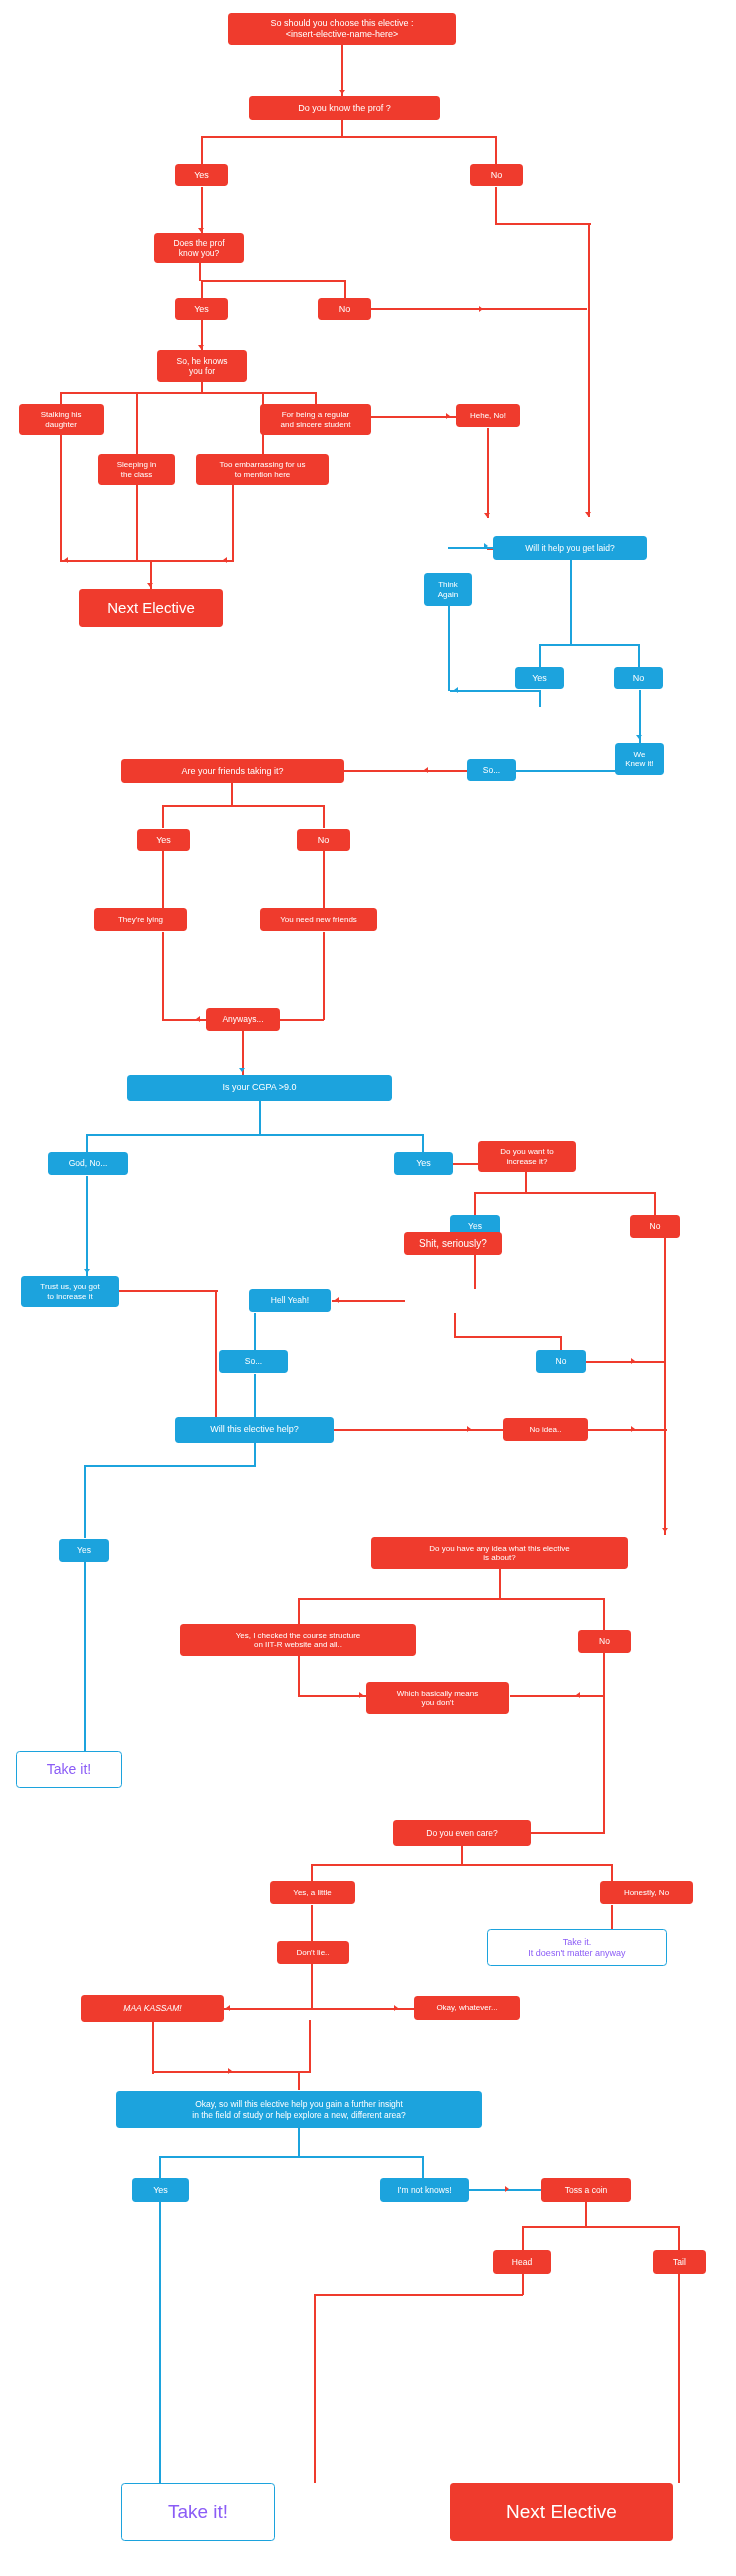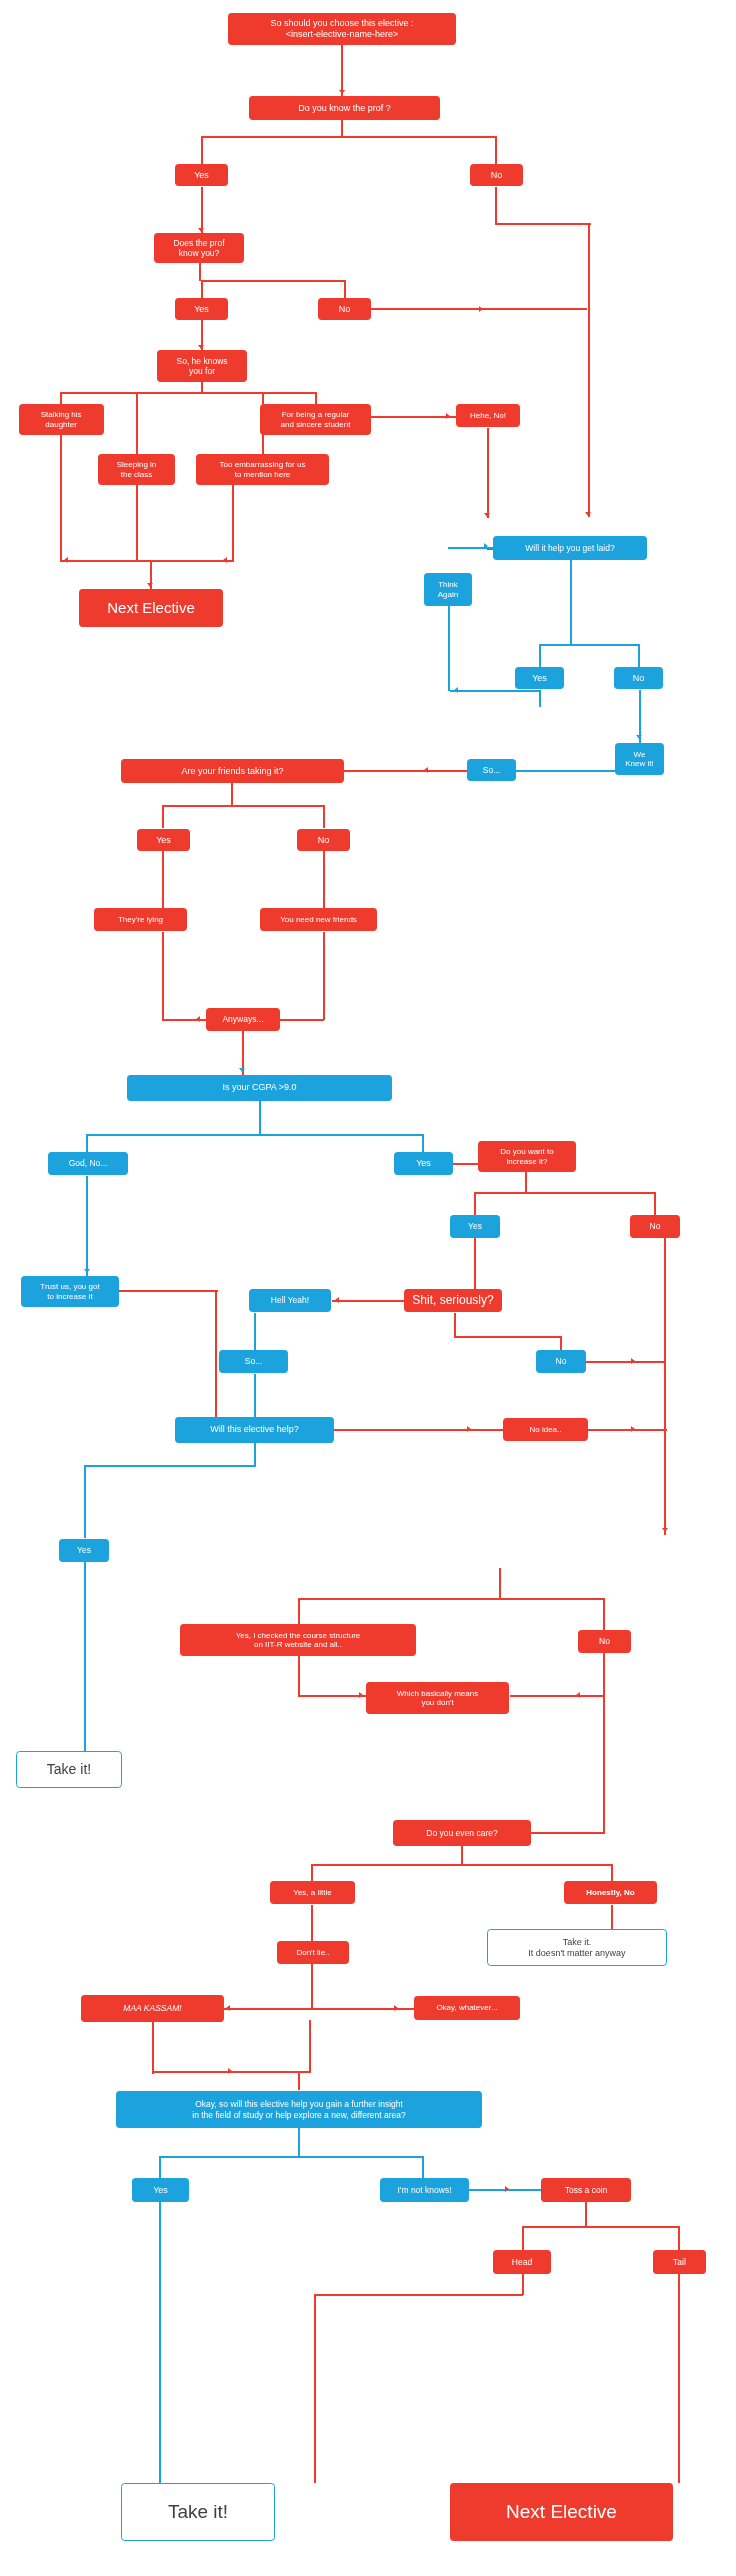--- a/index.html
+++ b/index.html
@@ -33,21 +33,21 @@
   .red {
     background: #ef3b2d;
     color: #ffffff;
   }
   .blue {
     background: #1ca3dd;
     color: #ffffff;
   }
   .ghost-blue {
     background: #ffffff;
-    color: #404040;
+    color: #8b5cf6;
     border: 1.1px solid #1ca3dd;
   }
   .ghost-red {
     background: #ef3b2d;
     color: #ffffff;
   }
   
   .seg {
     position: absolute;
     background: #ef3b2d;
@@ -320,35 +320,37 @@
   <div class="node blue" style="left:127px;top:1075px;width:265px;height:25.5px;font-size:9px;">Is your CGPA &gt;9.0</div>
   <div class="node blue" style="left:48px;top:1152px;width:80px;height:23px;font-size:8.5px;">God, No...</div>
   <div class="node blue" style="left:394px;top:1152px;width:59px;height:23px;font-size:9px;">Yes</div>
   <div class="node red" style="left:478px;top:1141px;width:98px;height:31px;font-size:8px;">Do you want to
 increase it?</div>
   <div class="node blue" style="left:450px;top:1215px;width:50px;height:23px;font-size:8.5px;">Yes</div>
   <div class="node red" style="left:630px;top:1215px;width:50px;height:23px;font-size:8.5px;">No</div>
   <div class="node blue" style="left:21px;top:1276px;width:98px;height:31px;font-size:8px;">Trust us, you got
 to increase it</div>
   <div class="node blue" style="left:249px;top:1289px;width:82px;height:23px;font-size:8.5px;">Hell Yeah!</div>
-  <div class="node red" style="left:404px;top:1289px;width:98px;height:23px;font-size:12px;">Shit, seriously?</div>
+  <div class="node red" style="left:404px;top:1232px;width:98px;height:23px;font-size:10px;">Shit, seriously?</div>
   <div class="node blue" style="left:219px;top:1350px;width:69px;height:23px;font-size:8.5px;">So...</div>
   <div class="node blue" style="left:536px;top:1350px;width:50px;height:23px;font-size:8.5px;">No</div>
   <div class="node blue" style="left:175px;top:1417px;width:159px;height:25.5px;font-size:9px;">Will this elective help?</div>
   <div class="node red" style="left:503px;top:1418px;width:85px;height:23px;font-size:8px;">No idea..</div>
   <div class="node blue" style="left:59px;top:1539px;width:50px;height:23px;font-size:8.5px;">Yes</div>
+  <div class="node red" style="left:371px;top:1537px;width:257px;height:32px;font-size:8px;">Do you have any idea what this elective
+is about?</div>
   <div class="node red" style="left:180px;top:1624px;width:236px;height:32px;font-size:8px;">Yes, I checked the course structure
 on IIT-R website and all..</div>
   <div class="node red" style="left:578px;top:1630px;width:53px;height:23px;font-size:8.5px;">No</div>
   <div class="node red" style="left:366px;top:1682px;width:143px;height:32px;font-size:8px;">Which basically means
 you don't</div>
   <div class="node ghost-blue" style="left:16px;top:1751px;width:106px;height:37px;font-size:14px;">Take it!</div>
   <div class="node red" style="left:393px;top:1820px;width:138px;height:25.5px;font-size:8.5px;">Do you even care?</div>
   <div class="node red" style="left:270px;top:1881px;width:85px;height:23px;font-size:8px;">Yes, a little</div>
-  <div class="node red" style="left:564px;top:1881px;width:93px;height:23px;font-size:8px;font-weight:bold;">Honestly, No</div>
+  <div class="node red" style="left:600px;top:1881px;width:93px;height:23px;font-size:8px;">Honestly, No</div>
   <div class="node red" style="left:277px;top:1941px;width:72px;height:23px;font-size:8px;">Don't lie..</div>
   <div class="node ghost-blue" style="left:487px;top:1929px;width:180px;height:37px;font-size:9px;">Take it.
 It doesn't matter anyway</div>
   <div class="node red" style="left:81px;top:1995px;width:143px;height:26.5px;font-size:8.5px;font-style:italic;">MAA KASSAM!</div>
   <div class="node red" style="left:414px;top:1996px;width:106px;height:24.4px;font-size:8px;">Okay, whatever...</div>
   <div class="node blue" style="left:116px;top:2091px;width:366px;height:37px;font-size:8.5px;">Okay, so will this elective help you gain a further insight
 in the field of study or help explore a new,  different area?</div>
   <div class="node blue" style="left:132px;top:2178px;width:57px;height:24.4px;font-size:9px;">Yes</div>
   <div class="node blue" style="left:380px;top:2178px;width:89px;height:24.4px;font-size:8.5px;">I'm not knows!</div>
   <div class="node red" style="left:541px;top:2178px;width:90px;height:24.4px;font-size:8.5px;">Toss a coin</div>

